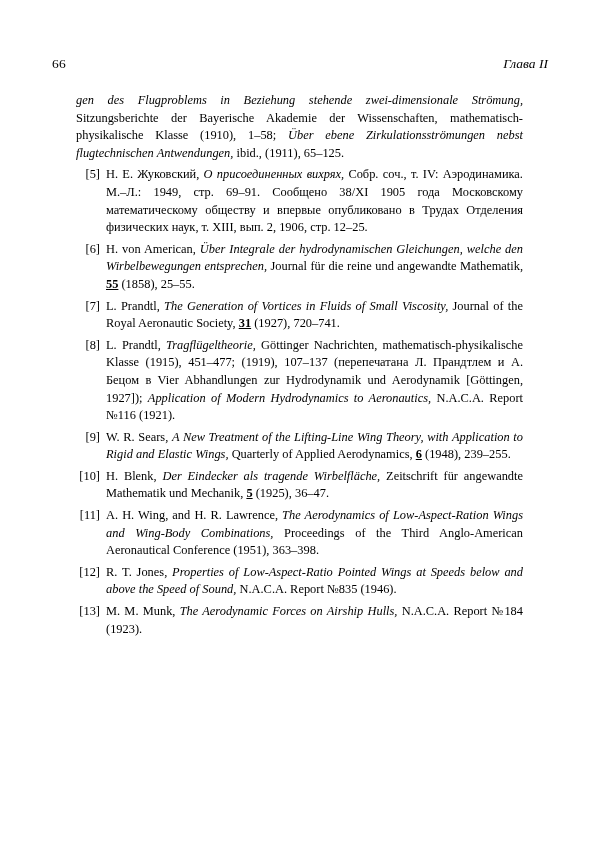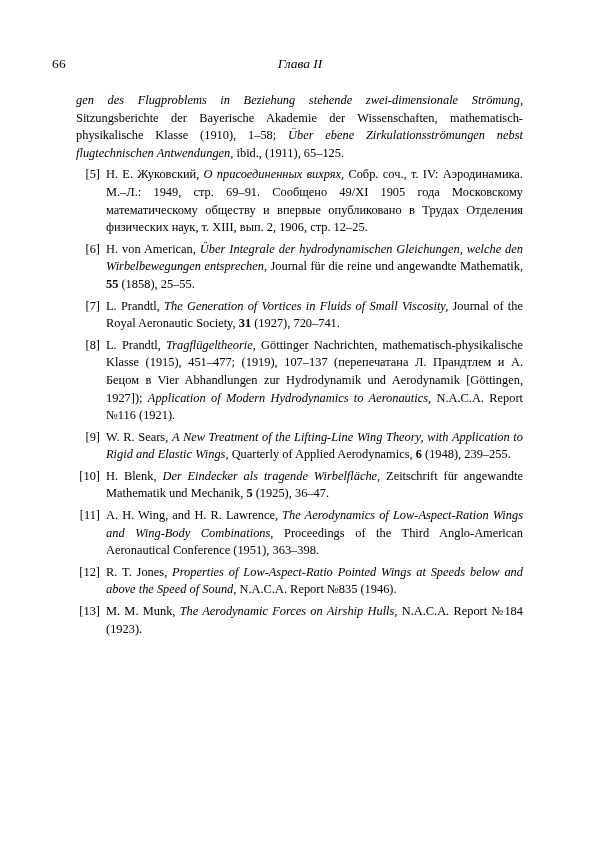--- a/index.html
+++ b/index.html
@@ -33,21 +33,21 @@
     left: 0;
     top: 0;
     font-size: 13.5px;
     letter-spacing: 0.2px;
   }
   .header .running-title {
     position: absolute;
     left: 0;
     right: 0;
     top: 0;
-    text-align: center;
+    text-align: right;
     font-style: italic;
     font-size: 13.5px;
   }
   .body-block {
     position: absolute;
     top: 92px;
     left: 76px;
     width: 447px;
   }
   .cont-para {
@@ -80,40 +80,41 @@
     font-size: 12.4px;
   }
   .ref-item .txt {
     display: block;
   }
   i, .it {
     font-style: italic;
   }
   b, .bd {
     font-weight: bold;
+    text-decoration: underline;
   }
 </style>
 </head>
 <body>
 
 <div class="page">
 
   <div class="header">
     <span class="folio">66</span>
     <span class="running-title">Глава II</span>
   </div>
 
   <div class="body-block">
 
     <p class="cont-para" id="cont-para"><i>gen des Flugproblems in Beziehung stehende zwei-dimensionale Strömung,</i><span> Sitzungsberichte der Bayerische Akademie der Wissenschaften, mathematisch-physikalische Klasse (1910), 1–58; </span><i>Über ebene Zirkulationsströmungen nebst flugtechnischen Antwendungen,</i><span> ibid., (1911), 65–125.</span></p>
 
     <ol class="ref-list" id="ref-list">
         <li class="ref-item">
           <span class="num">[5]</span>
-          <span class="txt"><span>Н. Е. Жуковский, </span><i>О присоединенных вихрях,</i><span> Собр. соч., т. IV: Аэродинамика. М.–Л.: 1949, стр. 69–91. Сообщено 49/XI 1905 года Московскому математическому обществу и впервые опубликовано в Трудах Отделения физических наук, т. XIII, вып. 2, 1906, стр. 12–25.</span></span>
+          <span class="txt"><span>Н. Е. Жуковский, </span><i>О присоединенных вихрях,</i><span> Собр. соч., т. IV: Аэродинамика. М.–Л.: 1949, стр. 69–91. Сообщено 38/XI 1905 года Московскому математическому обществу и впервые опубликовано в Трудах Отделения физических наук, т. XIII, вып. 2, 1906, стр. 12–25.</span></span>
         </li>
         <li class="ref-item">
           <span class="num">[6]</span>
           <span class="txt"><span>H. von American, </span><i>Über Integrale der hydrodynamischen Gleichungen, welche den Wirbelbewegungen entsprechen,</i><span> Journal für die reine und angewandte Mathematik, </span><b>55</b><span> (1858), 25–55.</span></span>
         </li>
         <li class="ref-item">
           <span class="num">[7]</span>
           <span class="txt"><span>L. Prandtl, </span><i>The Generation of Vortices in Fluids of Small Viscosity,</i><span> Journal of the Royal Aeronautic Society, </span><b>31</b><span> (1927), 720–741.</span></span>
         </li>
         <li class="ref-item">

